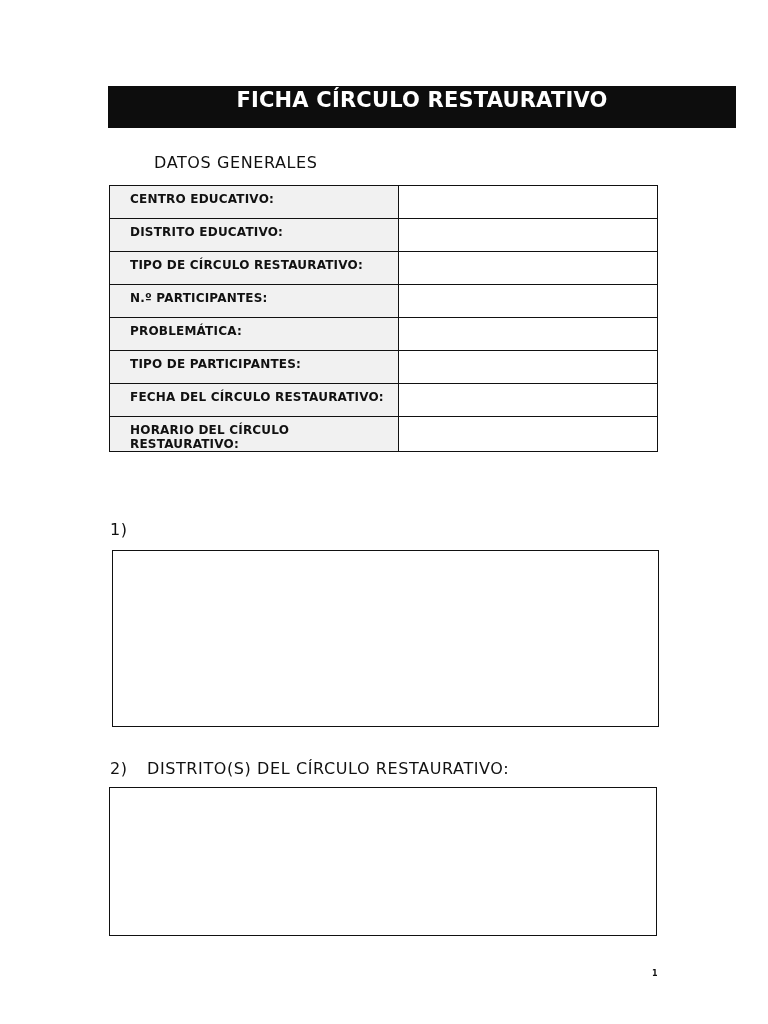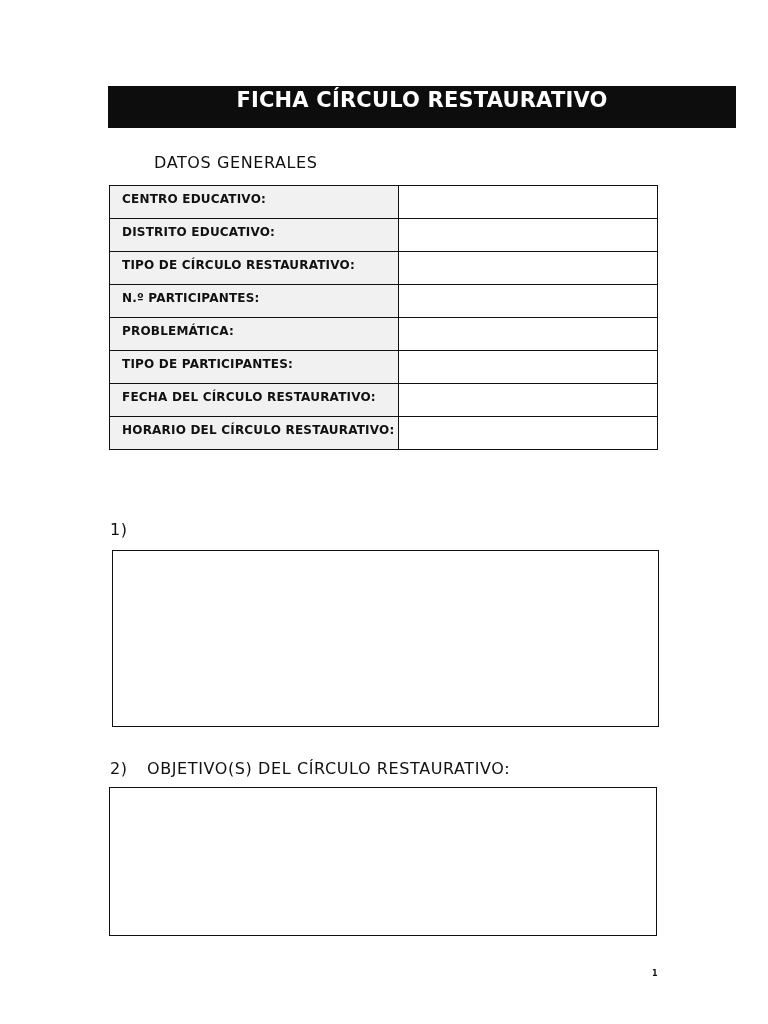--- a/index.html
+++ b/index.html
@@ -21,21 +21,21 @@
     .datos { top: 153px; }
     .table {
       position: absolute; left: 109px; top: 185px; width: 549px;
       border-collapse: collapse;
     }
     .table td {
       border: 1px solid #111; height: 33px; padding: 0; box-sizing: border-box;
     }
     .table td.label {
       width: 289px; background: #f1f1f1; font-size: 12px; font-weight: bold;
-      padding-left: 12px; vertical-align: top; padding-top: 6px; letter-spacing: 0.2px;
+      padding-left: 20px; vertical-align: top; padding-top: 6px; letter-spacing: 0.2px;
     }
     .table td.value { background: #fff; }
     .num-heading {
       position: absolute; left: 110px; font-size: 16px; letter-spacing: 0.6px; display: flex;
     }
     .num-heading .num { width: 37px; }
     .h1 { top: 520px; }
     .h2 { top: 759px; }
     .box {
       position: absolute; border: 1px solid #111; background: #fff; box-sizing: border-box;
@@ -92,17 +92,17 @@
 </tbody>
   </table>
 
 <div class="num-heading h1">
   <span class="num">1)</span>
 </div>
 <div class="box box1"></div>
 
 <div class="num-heading h2">
   <span class="num">2)</span>
-  <span>OBJETIVO(S) DEL CÍRCULO RESTAURATIVO:</span>
+  <span>DISTRITO(S) DEL CÍRCULO RESTAURATIVO:</span>
 </div>
 <div class="box box2"></div>
 
 <div class="page-num">1</div>
 
 </body></html>

